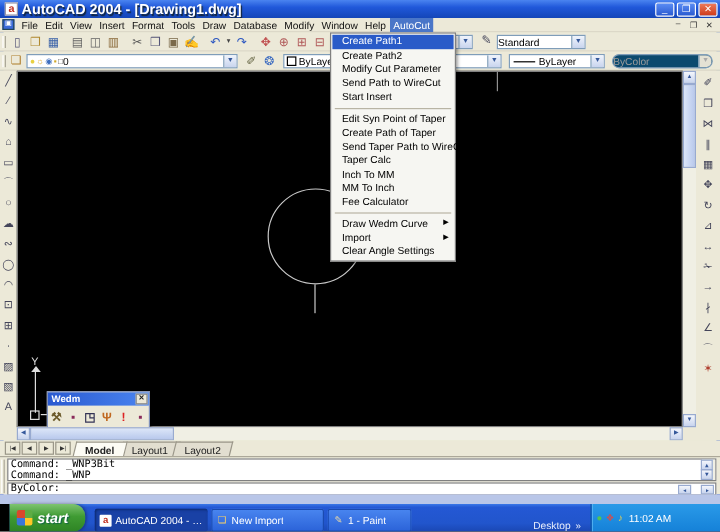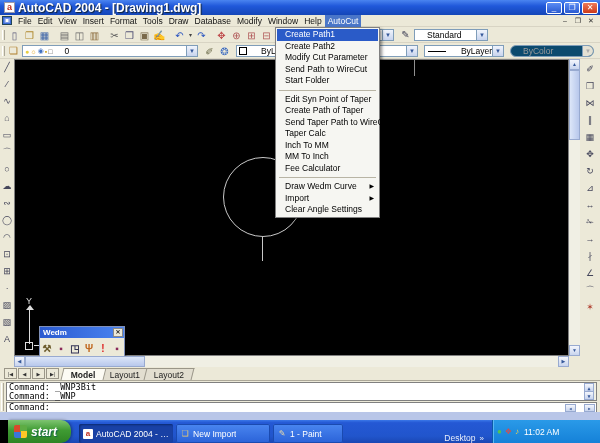--- a/index.html
+++ b/index.html
@@ -36,21 +36,21 @@
            border-bottom:1px solid #d8d4c4; }
   .tb1 { top:27px; } .tb2 { top:43px; }
   .grip { position:absolute; left:2px; top:3px; width:3px; height:10px;
           border-left:1px solid #fff; border-right:1px solid #aca899; }
   .iconrow { position:absolute; left:7px; top:1px; display:flex; align-items:center; height:14px; }
   .tbtn { width:15px; height:13px; font-size:10px; line-height:13px; text-align:center; color:#44455a; }
   .tbtn.gap { margin-left:5px; }
   .tbtn.mini { width:7px; font-size:6px; }
   .combo { position:absolute; top:2px; height:12px; background:#fff; border:1px solid #7f9db9;
            display:flex; align-items:center; font-size:8.5px; color:#000; overflow:hidden; }
-  .combo .val { flex:1; padding-left:12px; white-space:nowrap; }
+  .combo .val { flex:1; padding-left:0; white-space:nowrap; }
   .combo .drop { width:11px; height:100%; border-left:1px solid #7f9db9; color:#35589a; font-size:6px;
                  display:flex; align-items:center; justify-content:center;
                  background:linear-gradient(180deg,#f0f4fc,#c8d4ee); }
   .combo.gray { background:#0c4a6e; color:#9a9a9a;border-radius:6px; }
   .combo.gray .drop { color:#aaa; background:#e4e1d4; }
   .swatch { width:8px; height:8px; border:1px solid #000; background:#fff; margin:0 2px; }
   .lt-line { width:18px; height:1px; background:#000; margin:0 3px; }
   .layer-states { display:flex; align-items:center; gap:1px; font-size:7px; padding-left:2px; }
 
   
@@ -386,21 +386,21 @@
 
         <div>Command: _WNP3Bit</div>
             <div>Command: _WNP</div>
           </div>
         <div class="cmd-vscroll">
           <span class="sbtn" style="top:0; left:-1px; width:10px; height:9px;">▲</span>
           <span class="sbtn" style="bottom:0; left:-1px; width:10px; height:9px;">▼</span>
         </div>
       </div>
       <div class="cmd-input">
-        <span>Command:</span>
+        <span>ByColor:</span>
         <div class="cmd-hbtns">
           <span>◀</span>
           <span>▶</span>
         </div>
       </div>
     </div>
 
     <div class="status-strip"></div>
 
     <div class="popup">
@@ -415,21 +415,21 @@
       </div>
         <div class="pm-item">
         <span>Modify Cut Parameter</span>
         <span class="pm-arrow"></span>
       </div>
         <div class="pm-item">
         <span>Send Path to WireCut</span>
         <span class="pm-arrow"></span>
       </div>
         <div class="pm-item">
-        <span>Start Folder</span>
+        <span>Start Insert</span>
         <span class="pm-arrow"></span>
       </div>
         <div class="pm-item separator">
         <span></span>
         <span class="pm-arrow"></span>
       </div>
         <div class="pm-item">
         <span>Edit Syn Point of Taper</span>
         <span class="pm-arrow"></span>
       </div>

